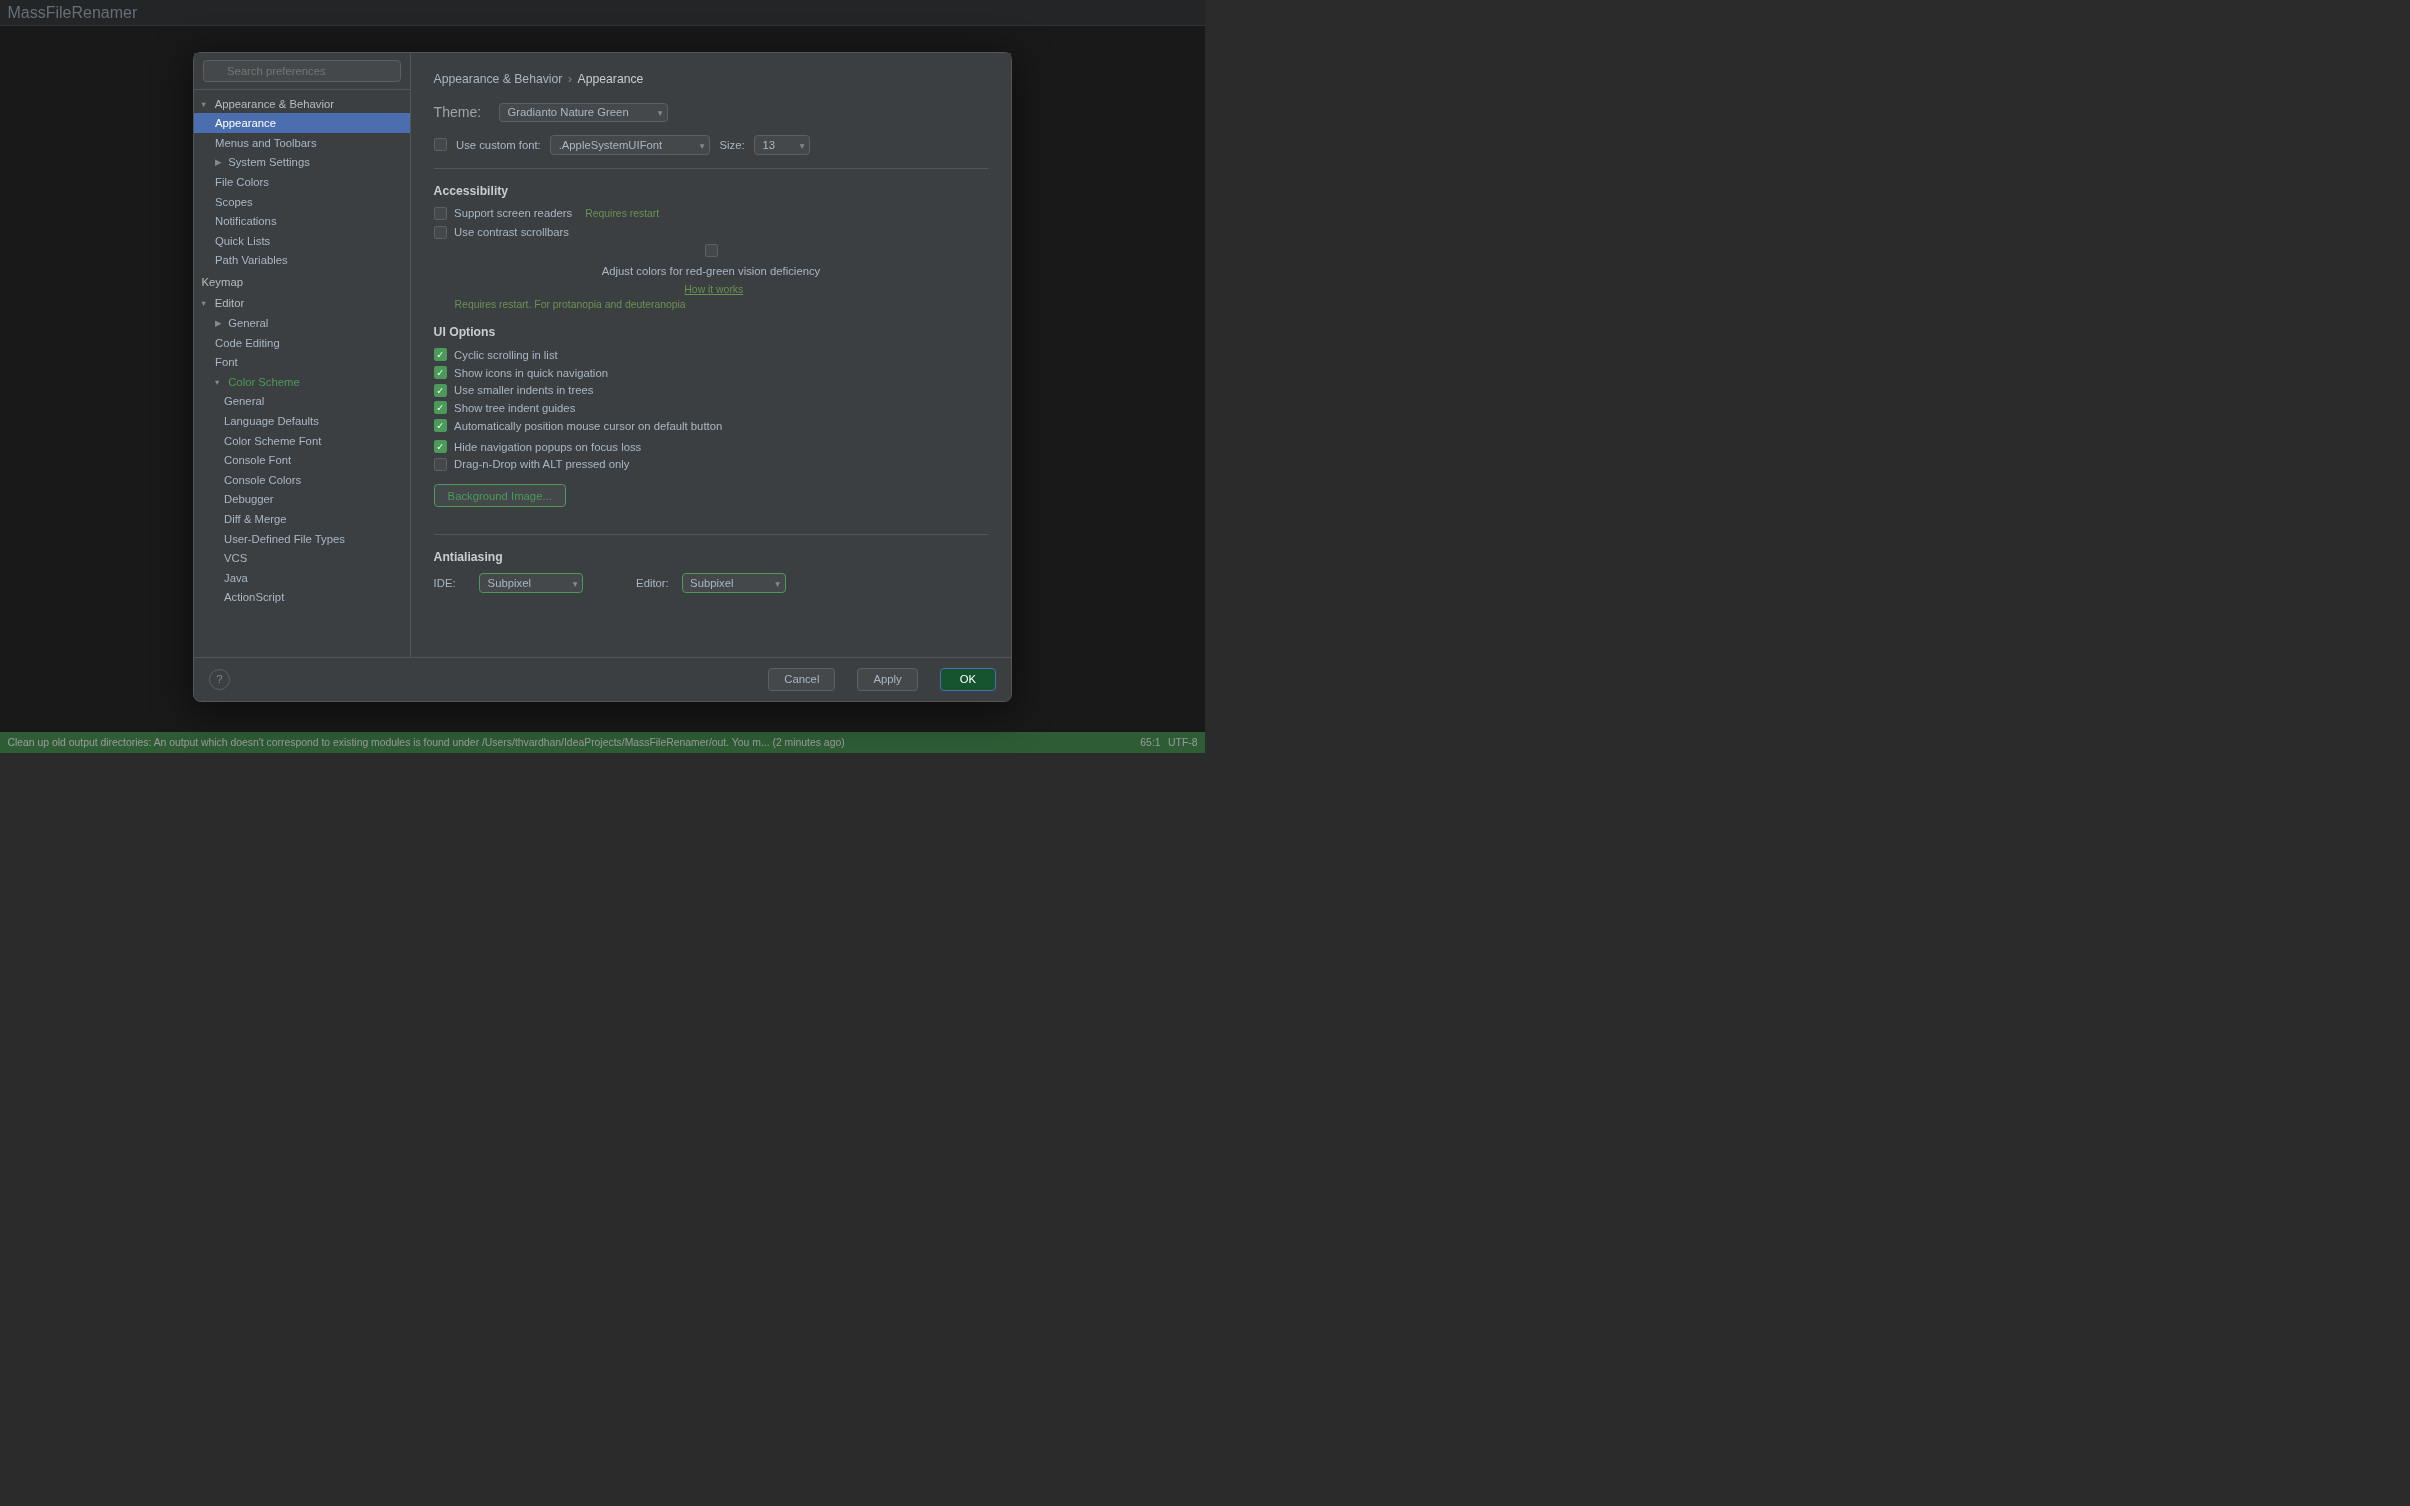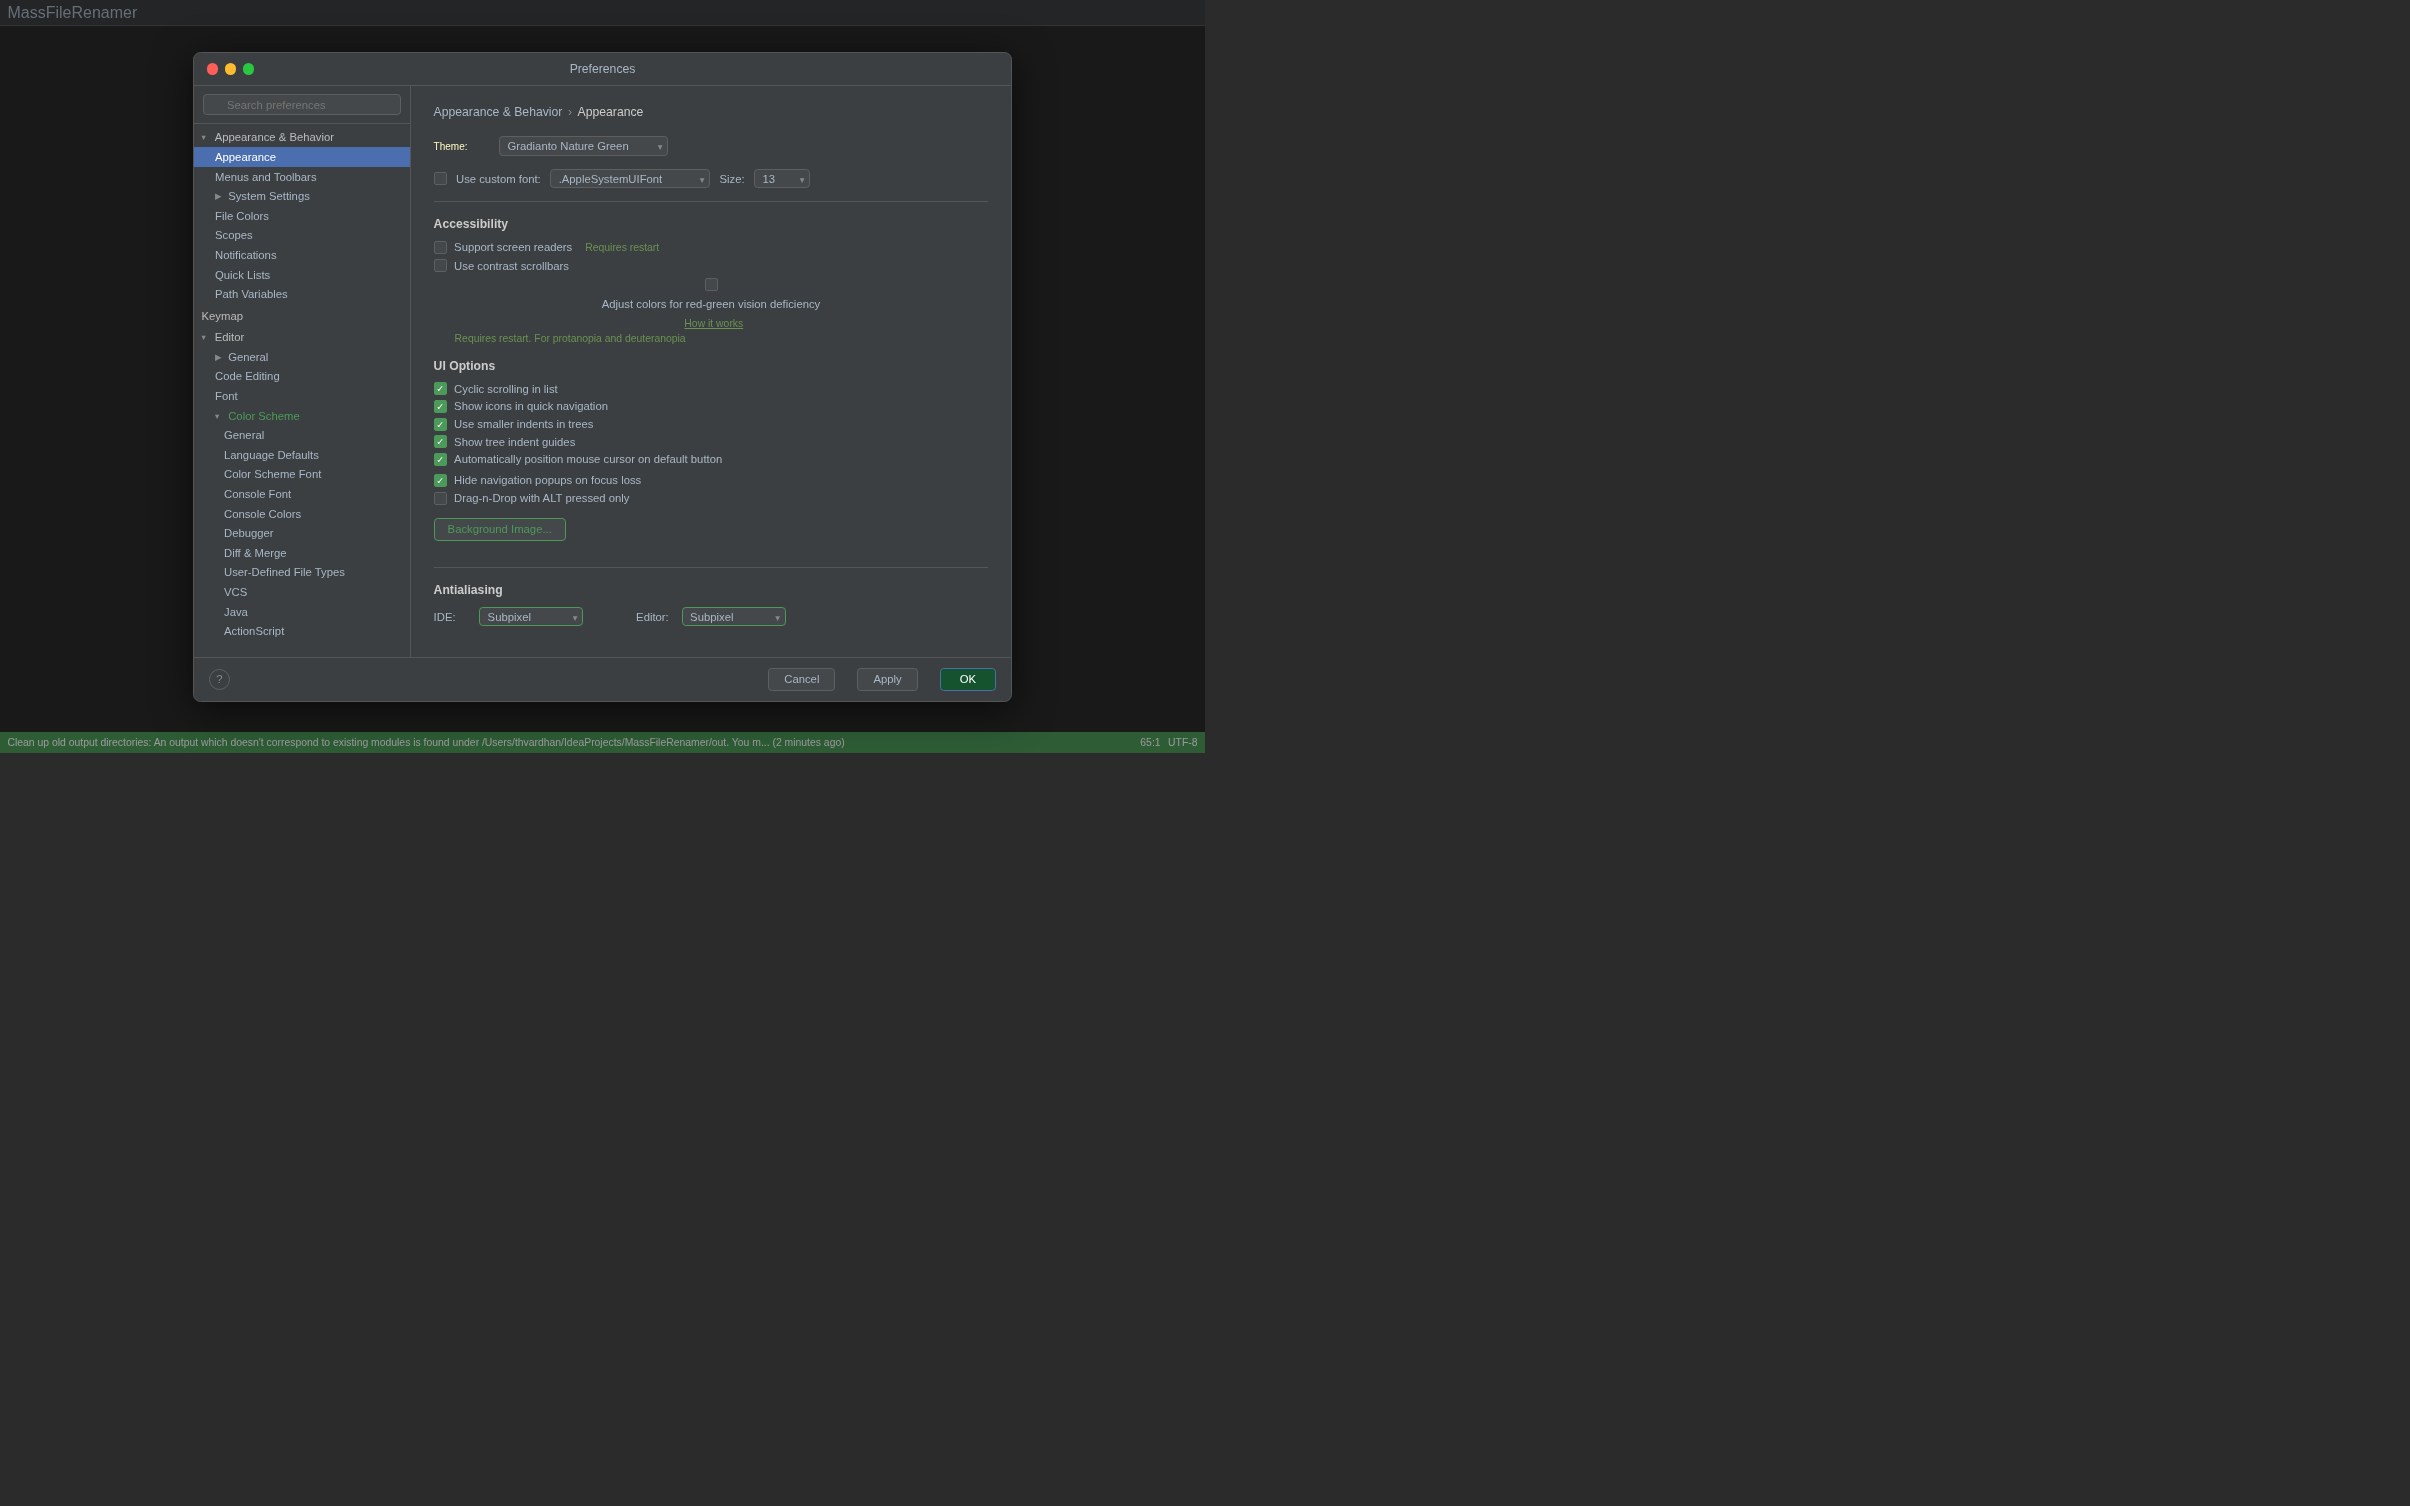--- a/index.html
+++ b/index.html
@@ -194,22 +194,22 @@
 
     
     .theme-row {
       display: flex;
       align-items: center;
       margin-bottom: 13px;
       gap: 9.4px;
     }
 
     .theme-label {
-      font-size: 10px;
-      color: #fef9c3;
+      font-size: 14px;
+      color: #a3a3a3;
       min-width: 56px;
     }
 
     .theme-select {
       background: #45484a;
       border: 0.9px solid #5e6060;
       border-radius: 3.8px;
       color: #a9b7c6;
       padding: 2.8px 22.6px 2.8px 7.5px;
       font-size: 11.3px;
@@ -489,28 +489,20 @@
   <div class="ide-status-bar">
     <span style="flex:1; overflow:hidden; text-overflow:ellipsis; white-space:nowrap; font-size:10.4px;">Clean up old output directories: An output which doesn't correspond to existing modules is found under /Users/thvardhan/IdeaProjects/MassFileRenamer/out. You m... (2 minutes ago)</span>
     <span style="margin-left:15px;">65:1</span>
     <span style="margin-left:7.5px;">UTF-8</span>
   </div>
 </div>
 
 <div class="modal-overlay">
   <div class="preferences-dialog">
 
-    <div class="dialog-title-bar">
-      <div class="window-controls">
-        <button class="window-btn btn-close"></button>
-        <button class="window-btn btn-min"></button>
-        <button class="window-btn btn-max"></button>
-      </div>
-      <span class="dialog-title">Preferences</span>
-    </div>
 
     <div class="dialog-body">
 
       <div class="sidebar">
         <div class="search-box">
           <div class="search-wrap">
             <span class="search-icon-wrap">⌕</span>
             <input class="search-input" type="text" placeholder="Search preferences" style="">
           </div>
         </div>

